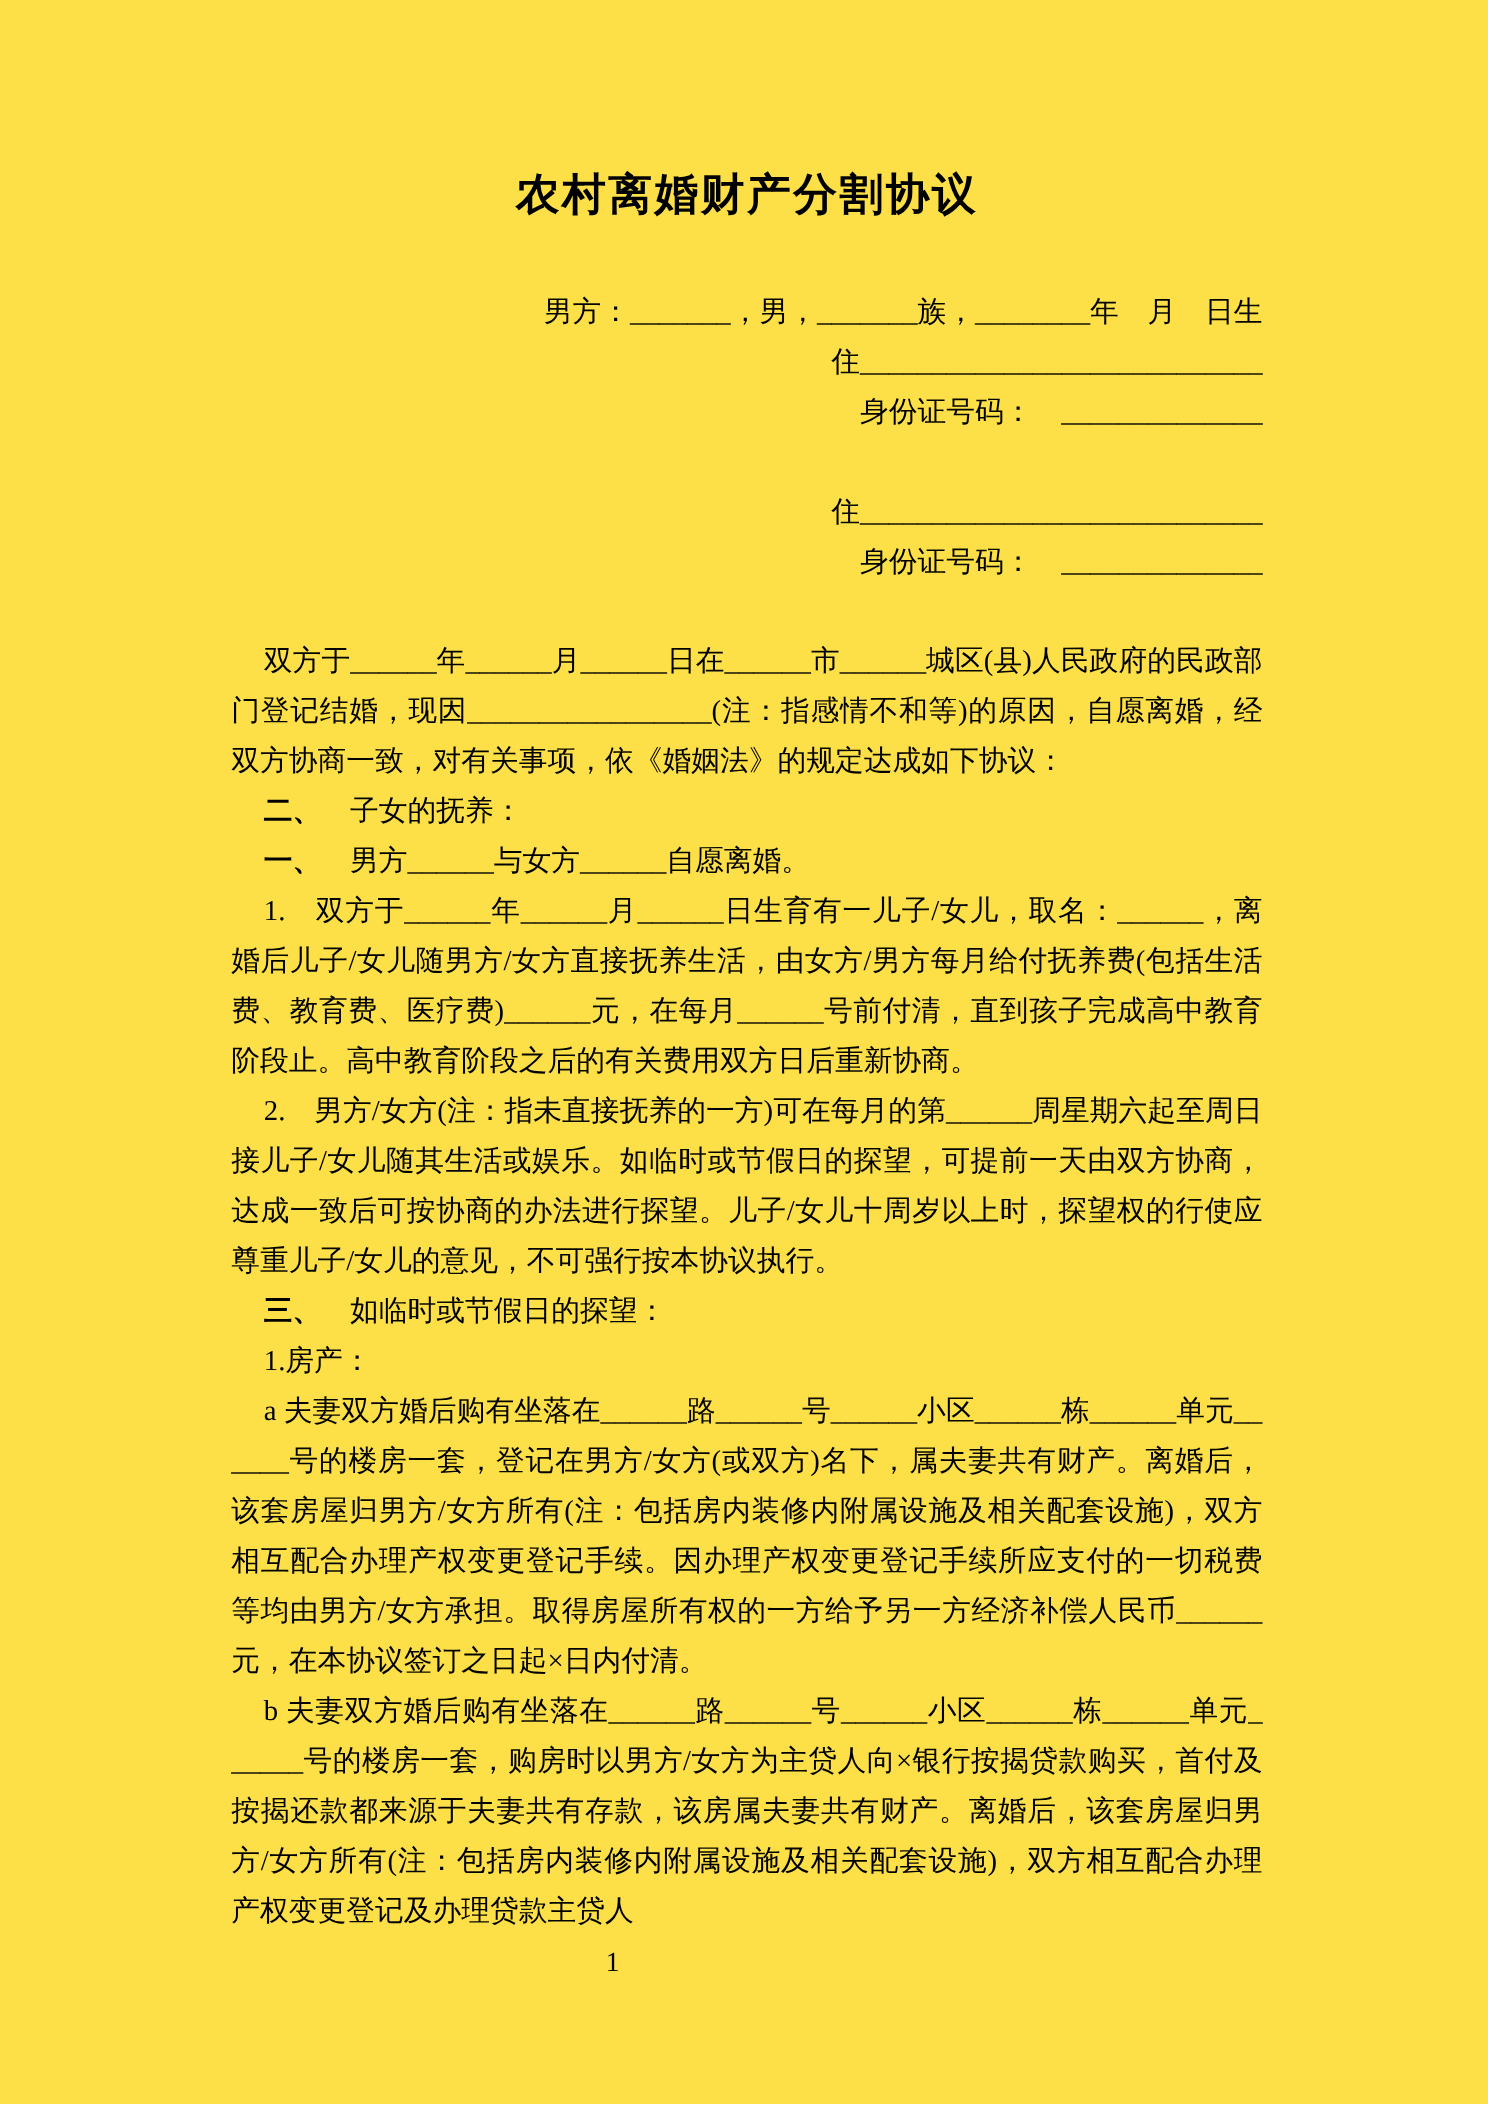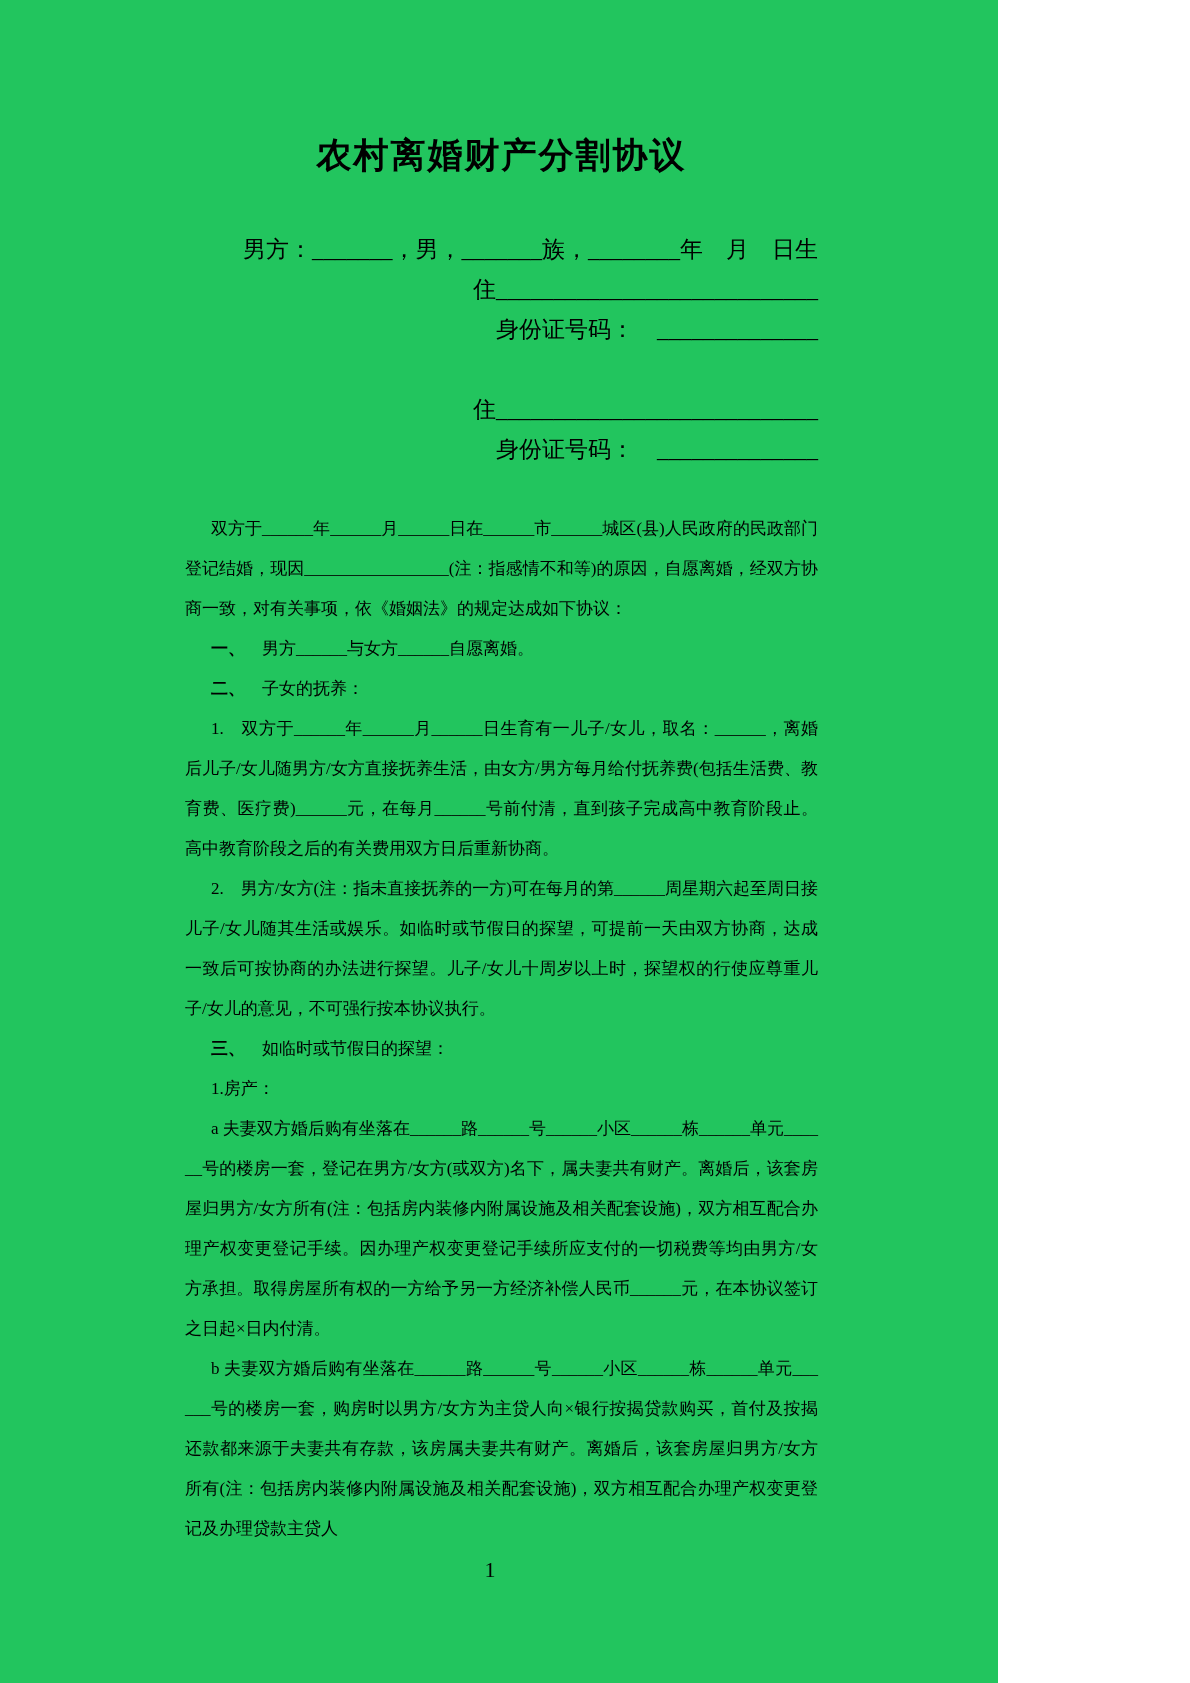--- a/index.html
+++ b/index.html
@@ -4,43 +4,43 @@
 <style>
   * { margin:0; padding:0; box-sizing:border-box; }
   html, body { background:#ffffff; }
   body {
     width:1190px; height:1683px;
     font-family:"Liberation Serif","DejaVu Serif",serif;
     color:#000000;
   }
   .page {
     position:relative;
-    width:998px; height:1683px;
-    background:#22c55e;
+    width:1190px; height:1683px;
+    background:#fde047;
     padding:132px 180px 0 185px;
     overflow:hidden;
   }
   .title {
     font-size:35px;
     font-weight:700;
     line-height:48px;
     text-align:center;
     letter-spacing:2px;
     margin-bottom:50px;
   }
   .party p {
     font-size:23px;
     line-height:40px;
     text-indent:40px;
     text-align:right;
   }
   .party-male { margin-bottom:40px; }
   .party-female { margin-bottom:39px; }
   .bp {
-    font-size:17px;
+    font-size:23px;
     line-height:40px;
     text-align:justify;
     text-indent:26px;
     word-break:break-all;
   }
   .num { font-weight:700; }
   .page-num {
     position:absolute;
     top:1556px;
     left:470px;
@@ -63,22 +63,22 @@
     <p>身份证号码：　______________</p>
   </div>
 
   <div class="party party-female">
     <p>住____________________________</p>
     <p>身份证号码：　______________</p>
   </div>
 
   <div class="body-text">
     <p class="bp"><span class="num"></span><span>双方于______年______月______日在______市______城区(县)人民政府的民政部门登记结婚，现因_________________(注：指感情不和等)的原因，自愿离婚，经双方协商一致，对有关事项，依《婚姻法》的规定达成如下协议：</span></p>
+    <p class="bp"><span class="num">二、</span><span>　子女的抚养：</span></p>
     <p class="bp"><span class="num">一、</span><span>　男方______与女方______自愿离婚。</span></p>
-    <p class="bp"><span class="num">二、</span><span>　子女的抚养：</span></p>
     <p class="bp"><span class="num"></span><span>1.　双方于______年______月______日生育有一儿子/女儿，取名：______，离婚后儿子/女儿随男方/女方直接抚养生活，由女方/男方每月给付抚养费(包括生活费、教育费、医疗费)______元，在每月______号前付清，直到孩子完成高中教育阶段止。高中教育阶段之后的有关费用双方日后重新协商。</span></p>
     <p class="bp"><span class="num"></span><span>2.　男方/女方(注：指未直接抚养的一方)可在每月的第______周星期六起至周日接儿子/女儿随其生活或娱乐。如临时或节假日的探望，可提前一天由双方协商，达成一致后可按协商的办法进行探望。儿子/女儿十周岁以上时，探望权的行使应尊重儿子/女儿的意见，不可强行按本协议执行。</span></p>
     <p class="bp"><span class="num">三、</span><span>　如临时或节假日的探望：</span></p>
     <p class="bp"><span class="num"></span><span>1.房产：</span></p>
     <p class="bp"><span class="num"></span><span>a 夫妻双方婚后购有坐落在______路______号______小区______栋______单元______号的楼房一套，登记在男方/女方(或双方)名下，属夫妻共有财产。离婚后，该套房屋归男方/女方所有(注：包括房内装修内附属设施及相关配套设施)，双方相互配合办理产权变更登记手续。因办理产权变更登记手续所应支付的一切税费等均由男方/女方承担。取得房屋所有权的一方给予另一方经济补偿人民币______元，在本协议签订之日起×日内付清。</span></p>
     <p class="bp"><span class="num"></span><span>b 夫妻双方婚后购有坐落在______路______号______小区______栋______单元______号的楼房一套，购房时以男方/女方为主贷人向×银行按揭贷款购买，首付及按揭还款都来源于夫妻共有存款，该房属夫妻共有财产。离婚后，该套房屋归男方/女方所有(注：包括房内装修内附属设施及相关配套设施)，双方相互配合办理产权变更登记及办理贷款主贷人</span></p>
   </div>
 
   <div class="page-num">1</div>
 

